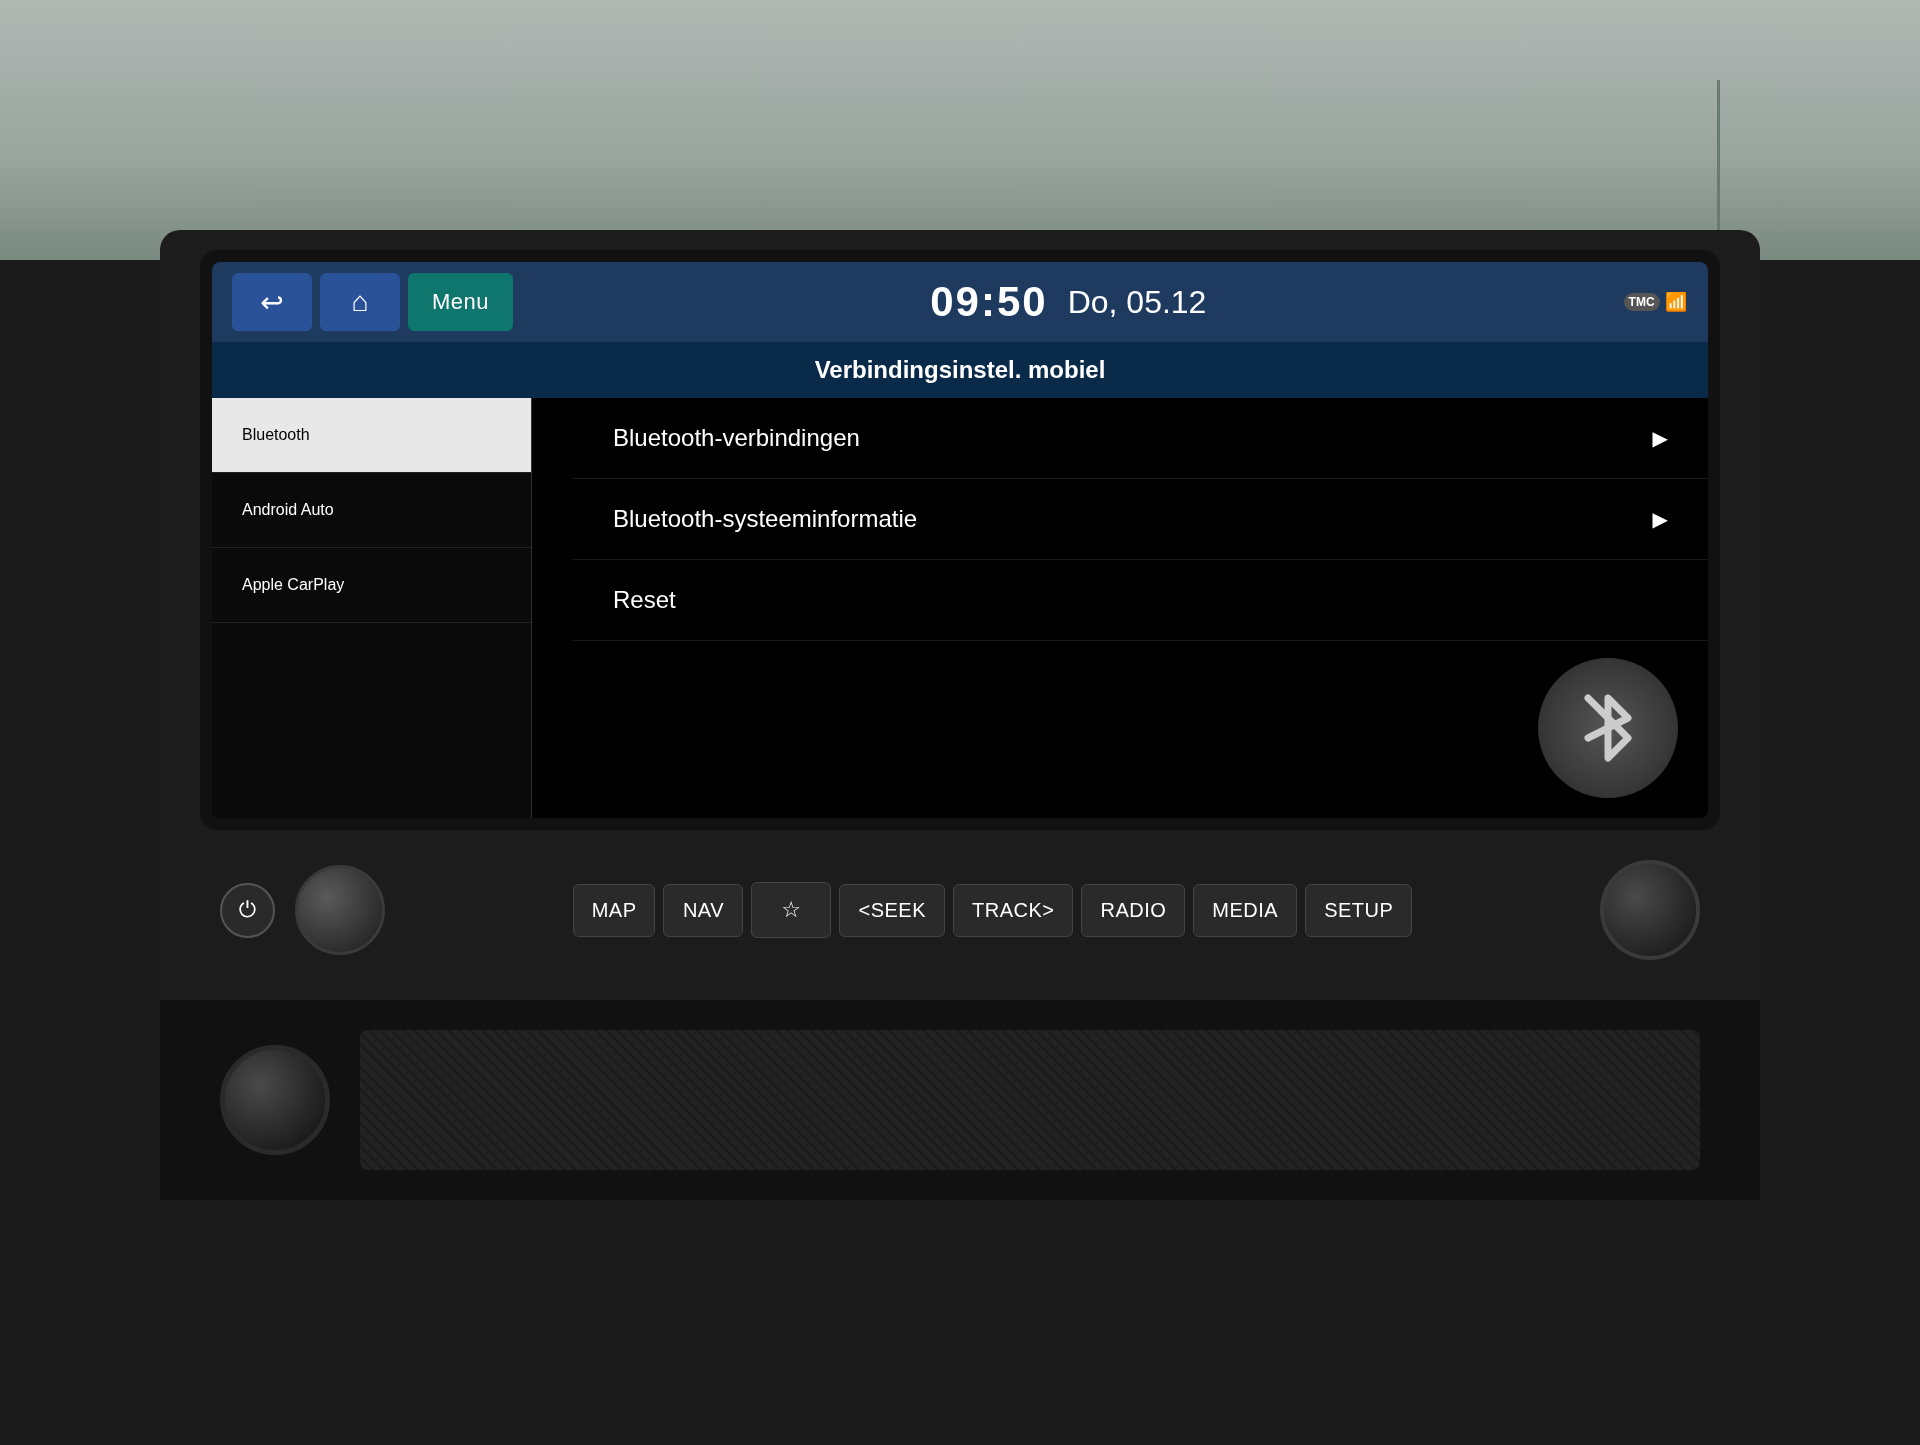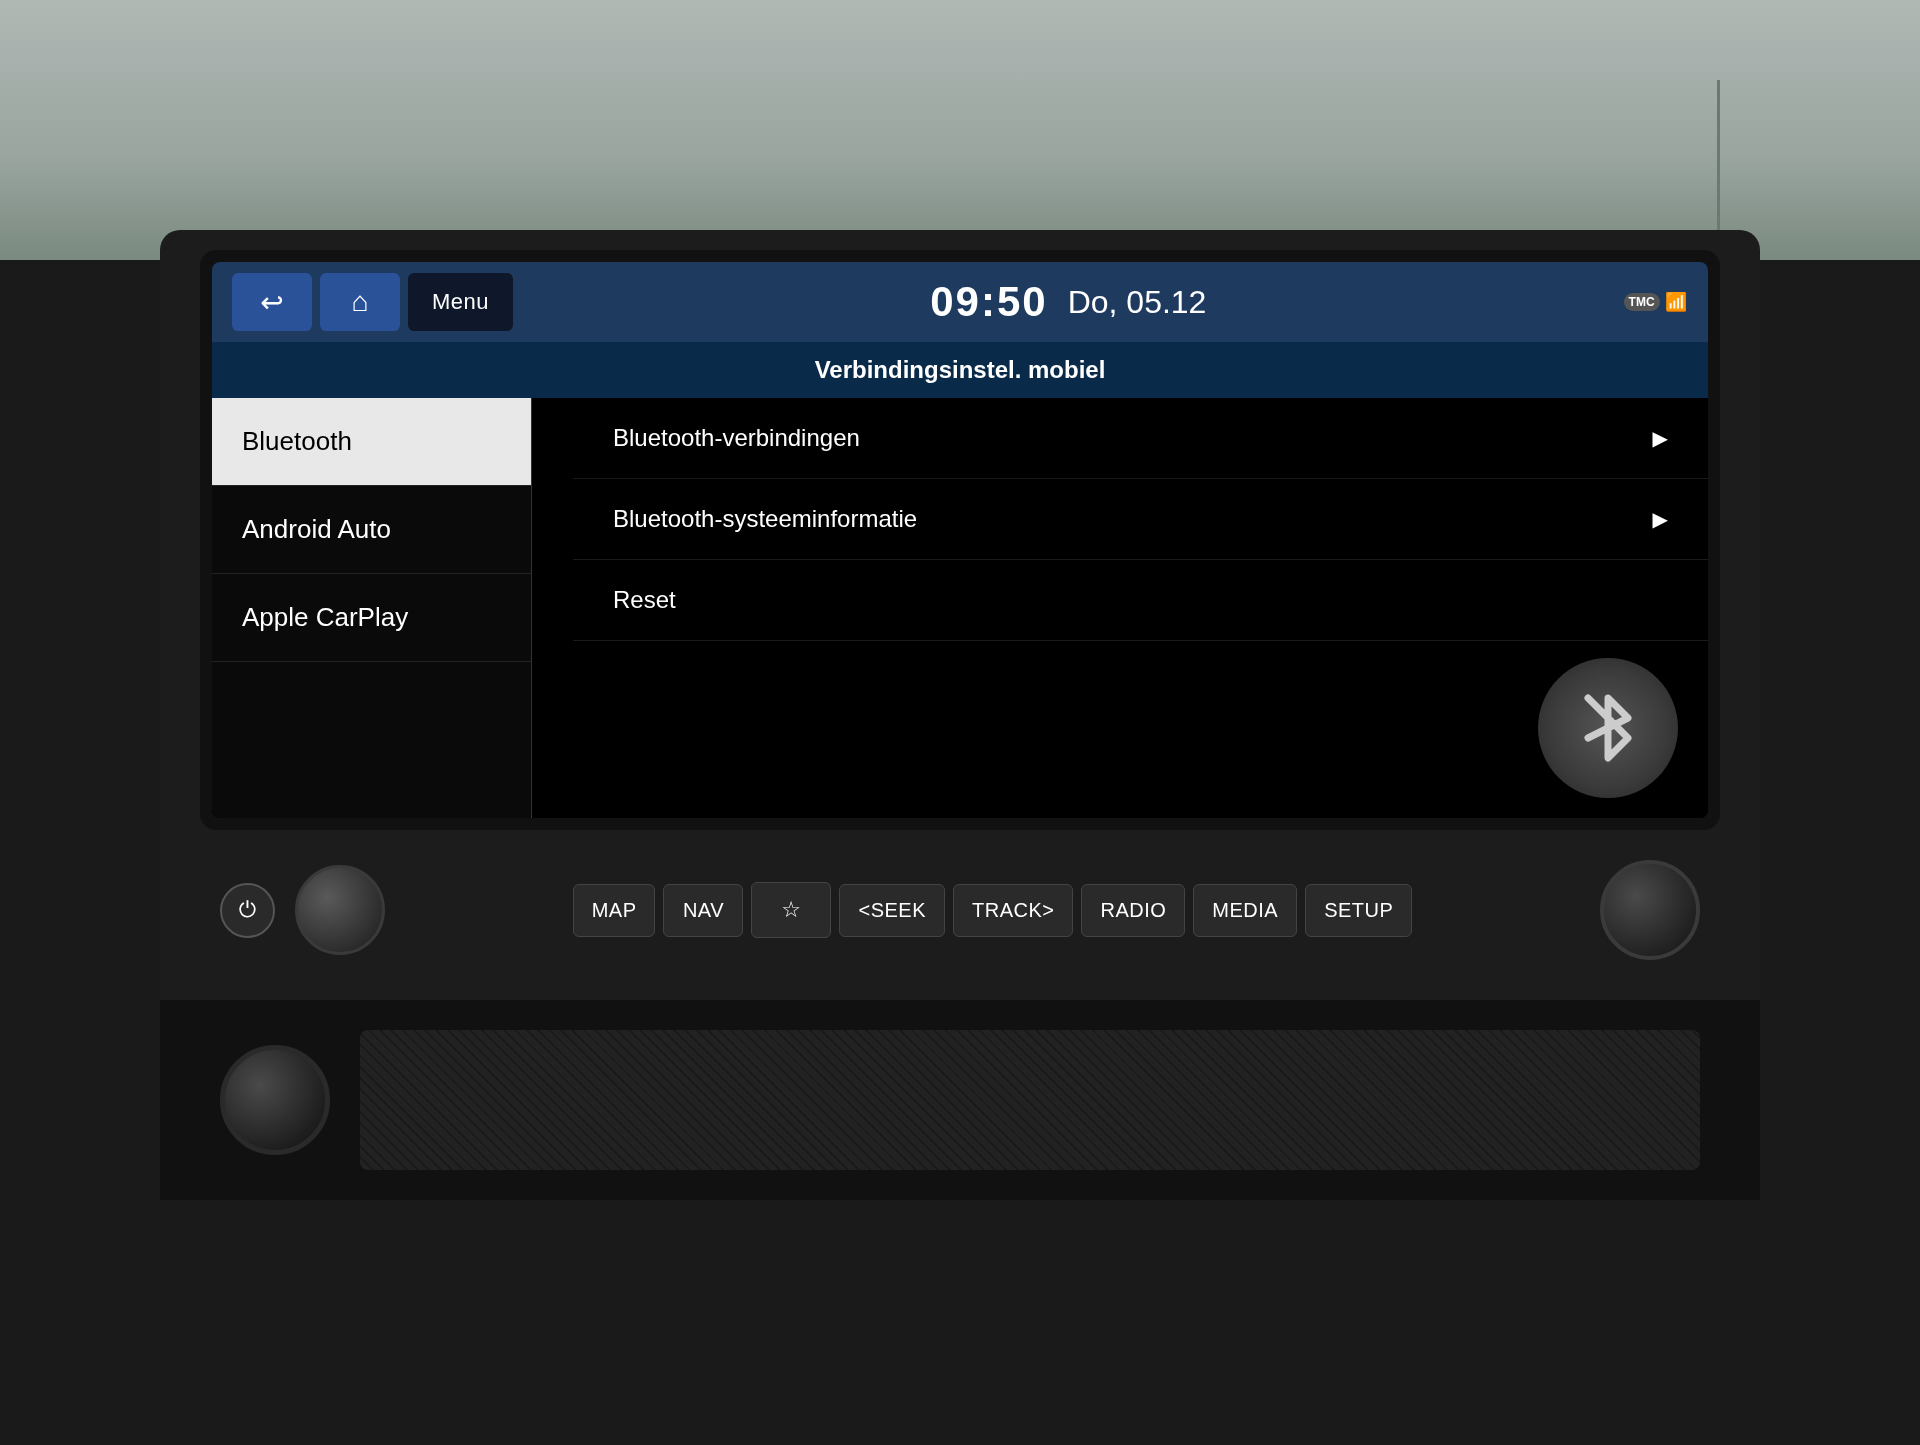--- a/index.html
+++ b/index.html
@@ -77,21 +77,21 @@
       height: 58px;
       display: flex;
       align-items: center;
       justify-content: center;
       cursor: pointer;
       color: white;
       font-size: 28px;
     }
 
     .menu-btn {
-      background: #0f172a;
+      background: #0f766e;
       border: none;
       border-radius: 6px;
       padding: 0 24px;
       height: 58px;
       color: white;
       font-size: 22px;
       cursor: pointer;
       font-weight: 500;
       letter-spacing: 0.5px;
     }
@@ -161,21 +161,21 @@
     .sidebar {
       width: 320px;
       background: #0a0a0a;
       border-right: 1px solid #333;
       flex-shrink: 0;
     }
 
     .sidebar-item {
       padding: 28px 30px;
       color: white;
-      font-size: 26px;
+      font-size: 16px;
       cursor: pointer;
       border-bottom: 1px solid #222;
     }
 
     .sidebar-item.active {
       background: #e8e8e8;
       color: #000;
       font-weight: 500;
     }
 

